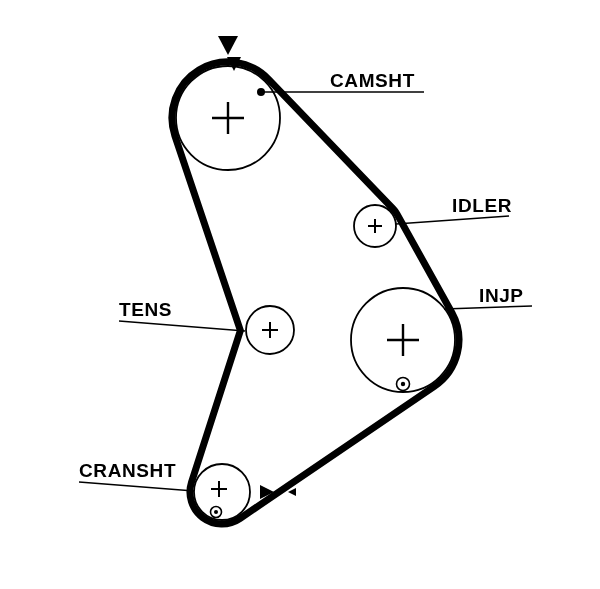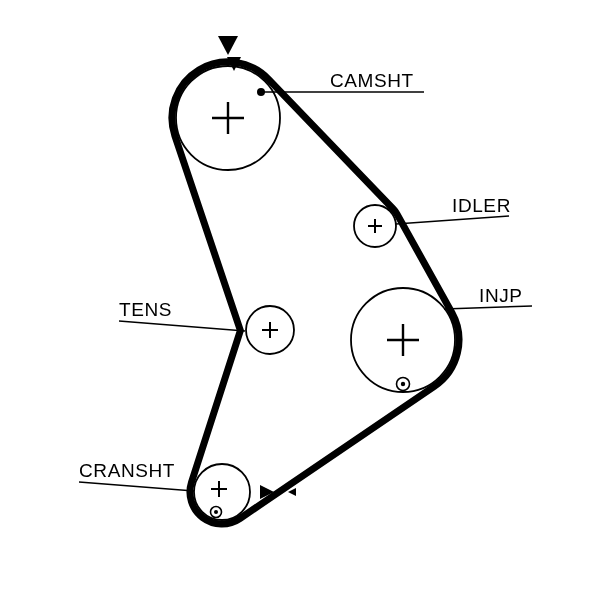--- a/index.html
+++ b/index.html
@@ -6,20 +6,21 @@
     margin: 0;
     padding: 0;
     background: #ffffff;
   }
   .stage {
     position: relative;
     width: 600px;
     height: 589px;
     background: #ffffff;
     overflow: hidden;
+    font-weight: bold;
   }
   svg {
     display: block;
   }
   svg text.part-label {
     font-family: "Liberation Sans", "DejaVu Sans", sans-serif;
     font-size: 19px;
     letter-spacing: 0.6px;
     fill: #000000;
   }

